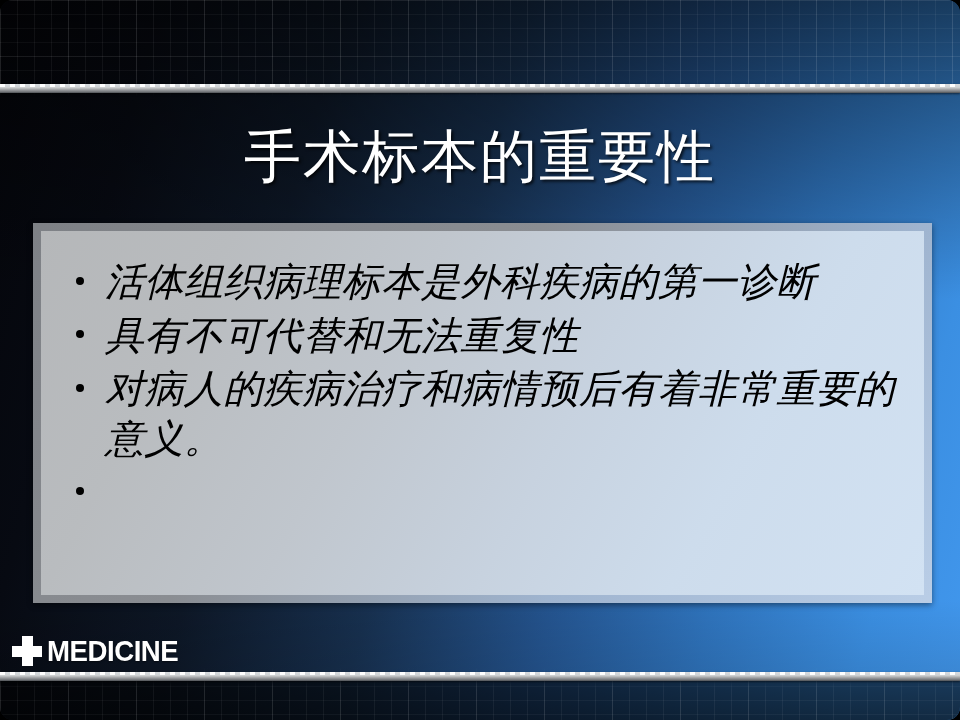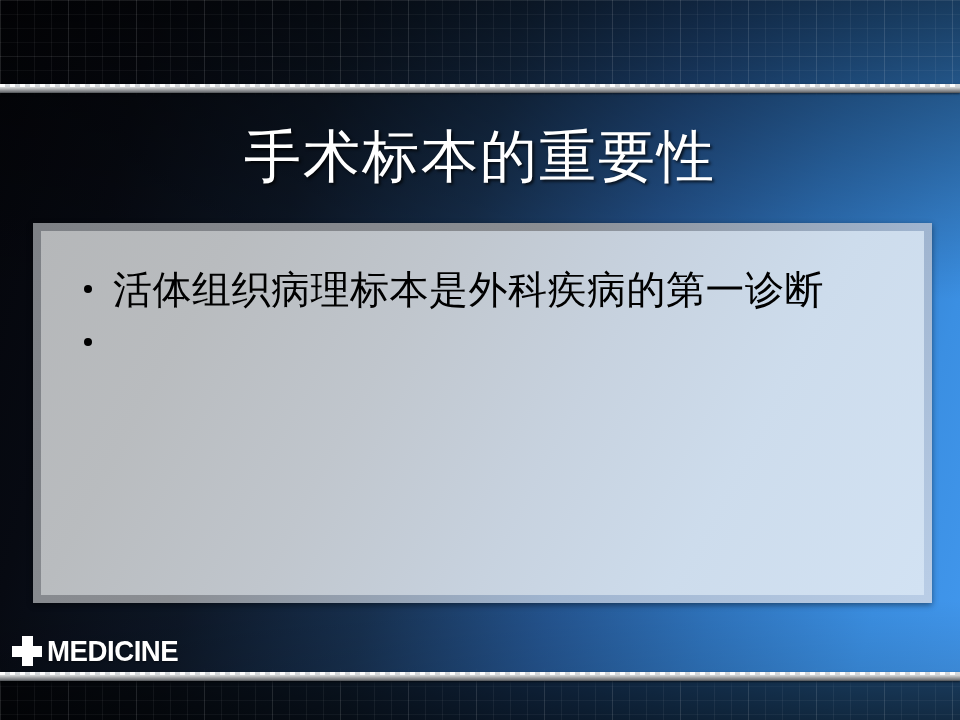--- a/index.html
+++ b/index.html
@@ -7,20 +7,21 @@
     padding: 0;
     background: #000;
   }
   #slide {
     position: relative;
     width: 960px;
     height: 720px;
     overflow: hidden;
     font-family: "Liberation Serif", "DejaVu Serif", serif;
     background: #06080c;
+    border-radius: 13px;
   }
 
   
   .bg-base {
     position: absolute;
     inset: 0;
     background:
       linear-gradient(to bottom,
         rgba(0,0,0,0.55) 0px,
         rgba(0,0,0,0.35) 90px,
@@ -141,23 +142,24 @@
       #d2e2f3 100%);
     box-shadow: 0 2px 6px rgba(0,0,0,0.45);
   }
   .panel-inner {
     position: absolute;
     inset: 0;
     padding: 26px 22px 0 26px;
     box-sizing: border-box;
   }
   ul.bullets {
-    margin: 8px;
+    margin: 0;
     padding: 0;
     list-style: none;
+    font-style: italic;
   }
   ul.bullets li {
     position: relative;
     margin: 0 0 4px 0;
     padding-left: 38px;
     color: #000000;
     font-size: 39px;
     line-height: 1.27;
     letter-spacing: 0.5px;
     font-family: "Liberation Serif", "DejaVu Serif", serif;
@@ -229,20 +231,28 @@
 
   <div class="panel">
     <div class="panel-inner">
       <ul class="bullets">
         <li>
           <span class="dot"></span>
           <span>活体组织病理标本是外科疾病的第一诊断</span>
         </li>
         <li>
           <span class="dot"></span>
+          <span>具有不可代替和无法重复性</span>
+        </li>
+        <li>
+          <span class="dot"></span>
+          <span>对病人的疾病治疗和病情预后有着非常重要的意义。</span>
+        </li>
+        <li>
+          <span class="dot"></span>
         </li>
       </ul>
     </div>
   </div>
 
   <div class="logo">
     <span class="cross">
       <i class="h"></i>
         <i class="v"></i>
     </span>

